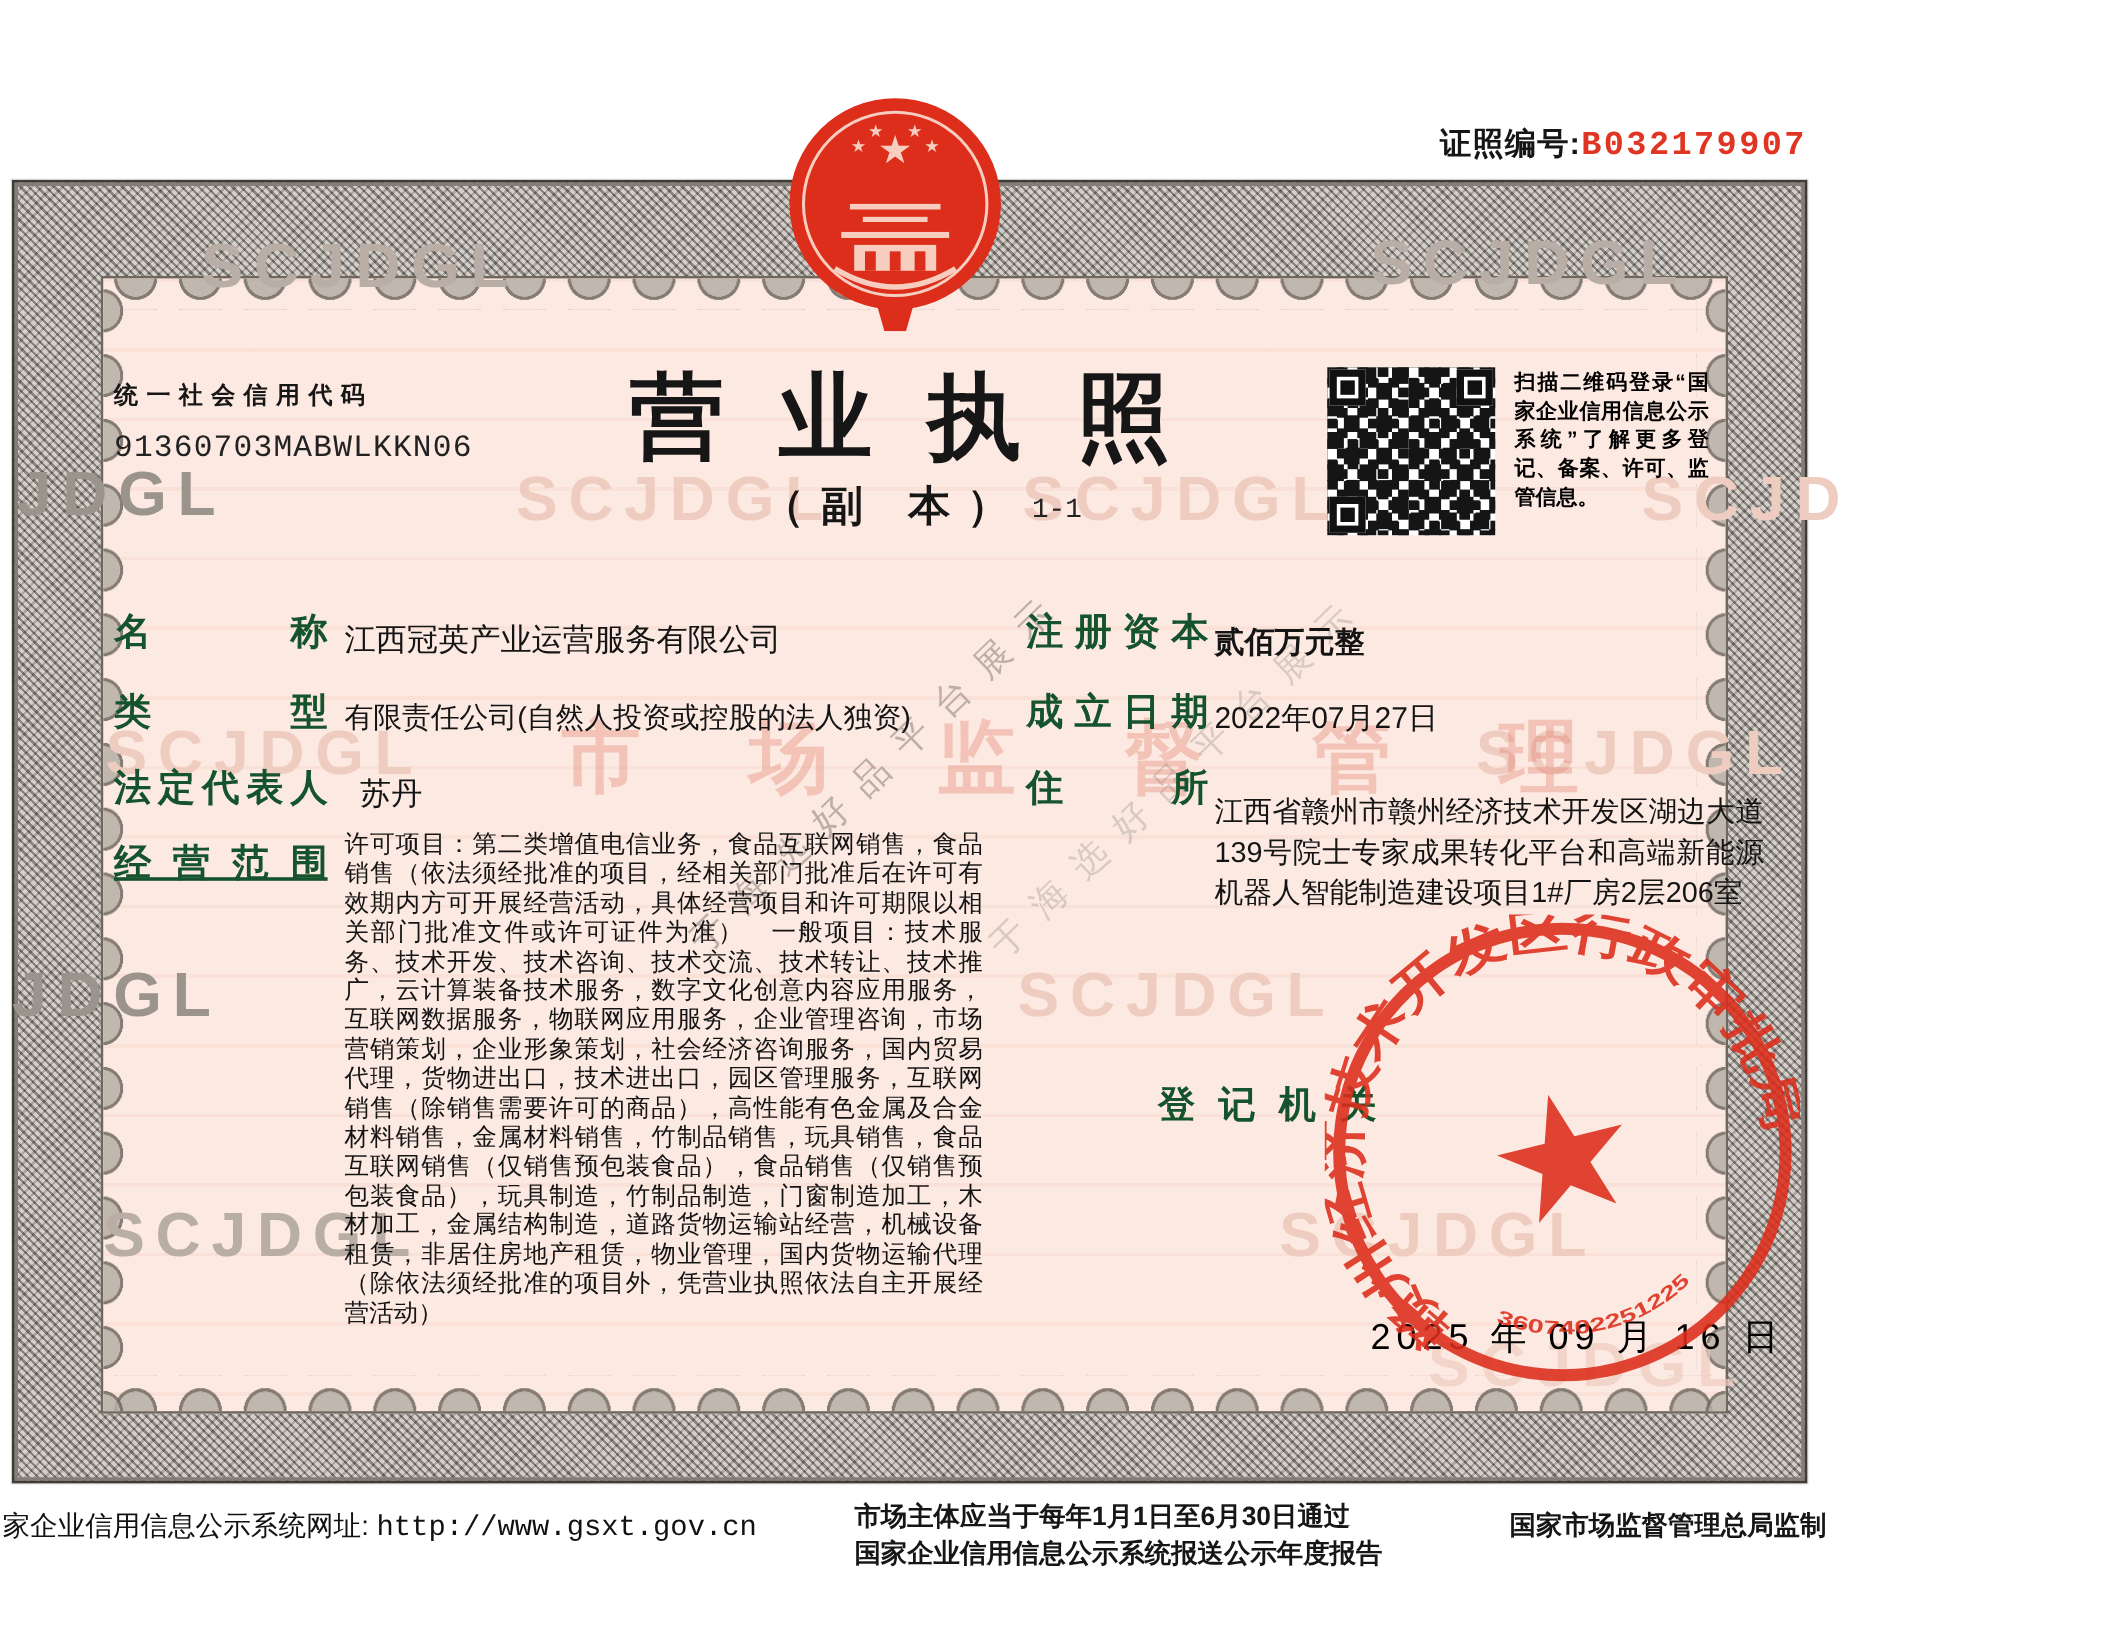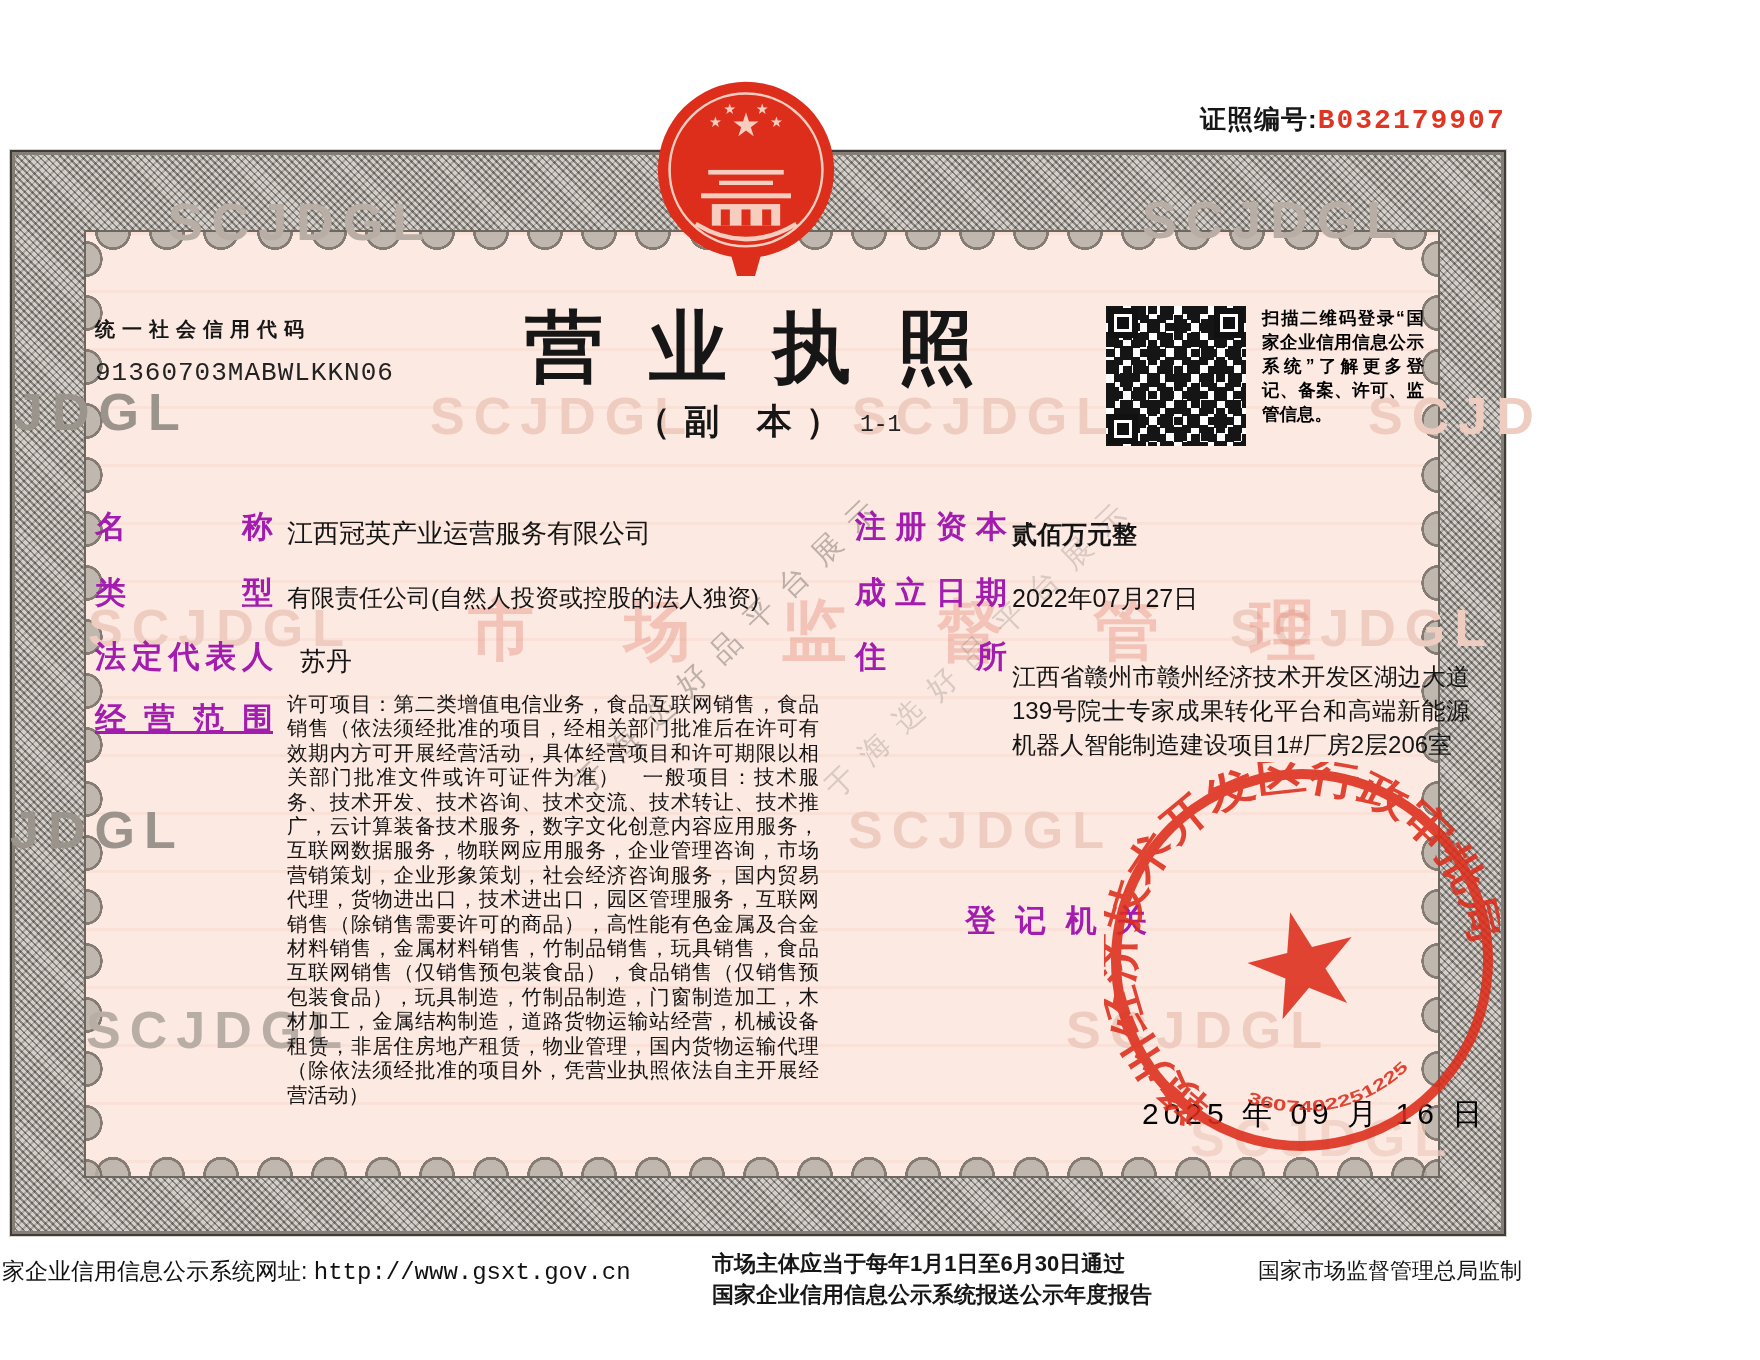--- a/index.html
+++ b/index.html
@@ -47,30 +47,30 @@
   .copy-no{left:860px;top:412px;font-size:23px;font-family:"Liberation Mono",monospace;color:#222;}
   .qr{left:1106px;top:306px;width:140px;height:140px;background:#fff;
       background-image:
         conic-gradient(#151515 25%, rgba(0,0,0,0) 0 50%, #151515 0 75%, rgba(0,0,0,0) 0),
         conic-gradient(rgba(0,0,0,0) 25%, #151515 0 50%, rgba(0,0,0,0) 0 75%, #151515 0);
       background-size:17px 17px, 27px 27px;}
   .qr .finder{position:absolute;width:30px;height:30px;border:6px solid #111;background:#fff;box-sizing:border-box;}
   .qr .finder::after{content:"";position:absolute;left:3px;top:3px;width:12px;height:12px;background:#111;}
   .qr .f-tl{left:2px;top:2px;} .qr .f-tr{right:2px;top:2px;} .qr .f-bl{left:2px;bottom:2px;}
   .qr-caption{left:1262px;top:306px;width:162px;font-size:17.5px;font-weight:700;line-height:24px;color:#000000;text-align:justify;}
-  .flabel{font-weight:700;font-size:31px;color:#a21caf;text-align:justify;text-align-last:justify;}
+  .flabel{font-weight:700;font-size:31px;color:#14532d;text-align:justify;text-align-last:justify;}
   .fvalue{color:#141414;}
   .wm{color:#b9aea6;font-weight:700;letter-spacing:9px;font-size:52px;white-space:nowrap;pointer-events:none;}
   .wm-pink{color:#efccc0;}
   .wm-overlay{left:468px;top:586px;font-size:66px;font-weight:700;letter-spacing:36px;color:rgba(222,110,88,.30);white-space:nowrap;pointer-events:none;}
   .wm-diag{font-size:30px;letter-spacing:17px;color:rgba(135,128,122,.55);white-space:nowrap;transform:rotate(-44deg);transform-origin:left center;pointer-events:none;}
   .footer{font-size:23px;color:#111;white-space:nowrap;}
   .footer .url{font-family:"Liberation Mono",monospace;font-size:24px;}
   .footer-mid{left:712px;top:1248px;font-size:22px;font-weight:700;line-height:31px;white-space:nowrap;}
-  .footer-right{left:1258px;top:1256px;font-size:22px;font-weight:400;white-space:nowrap;}
+  .footer-right{left:1258px;top:1256px;font-size:22px;font-weight:700;white-space:nowrap;}
   .reg-date{left:1142px;top:1094px;font-size:30px;letter-spacing:5px;white-space:nowrap;color:#000000;}
 </style>
 </head>
 <body>
 
 <div class="abs license-no">
   <span>证照编号:</span><span class="num">B032179907</span>
 </div>
 
 <div class="abs cert-frame">

